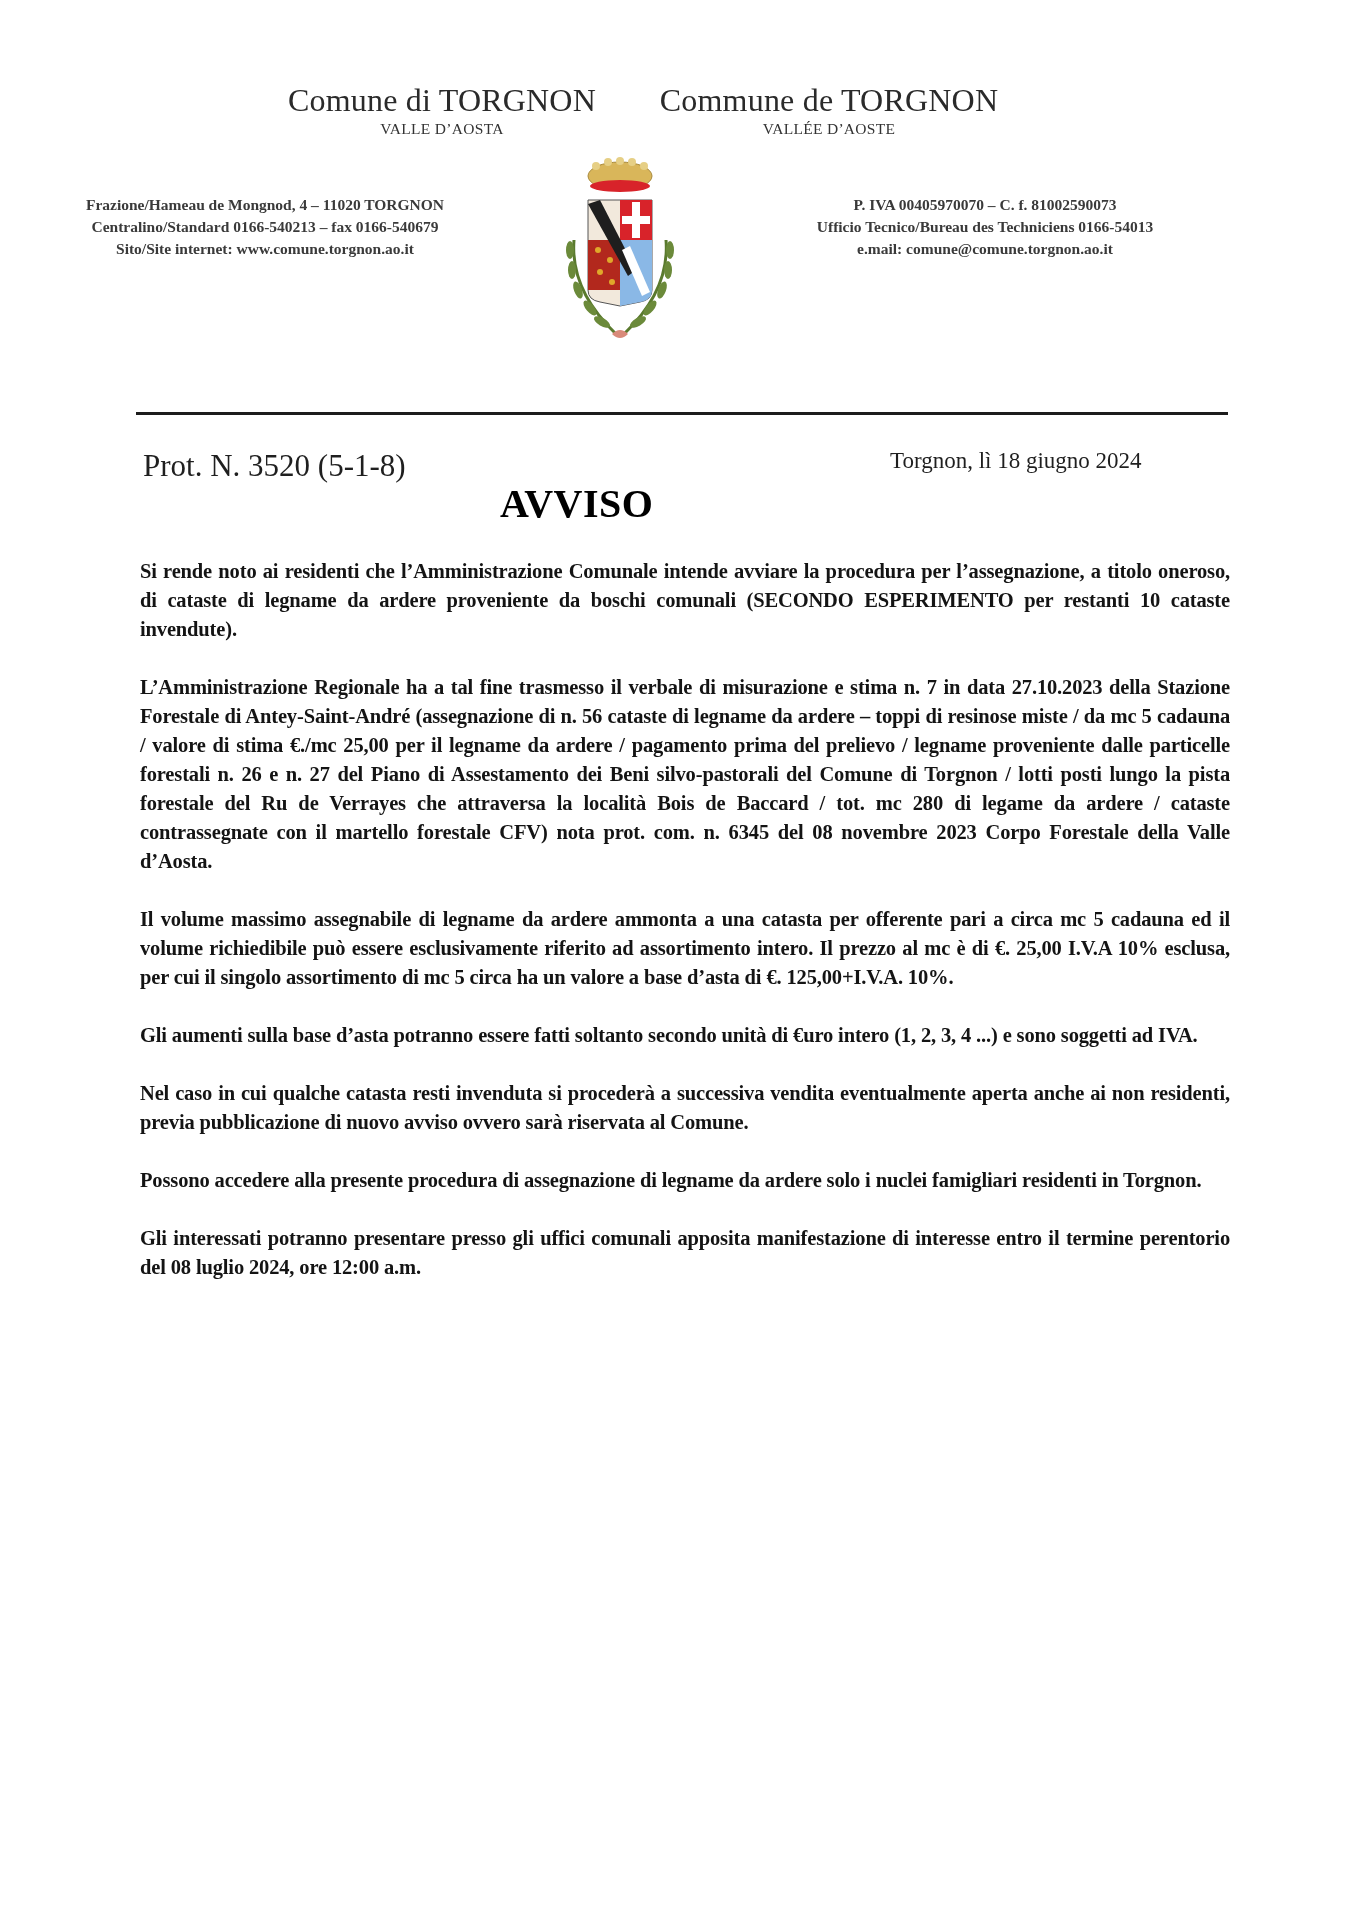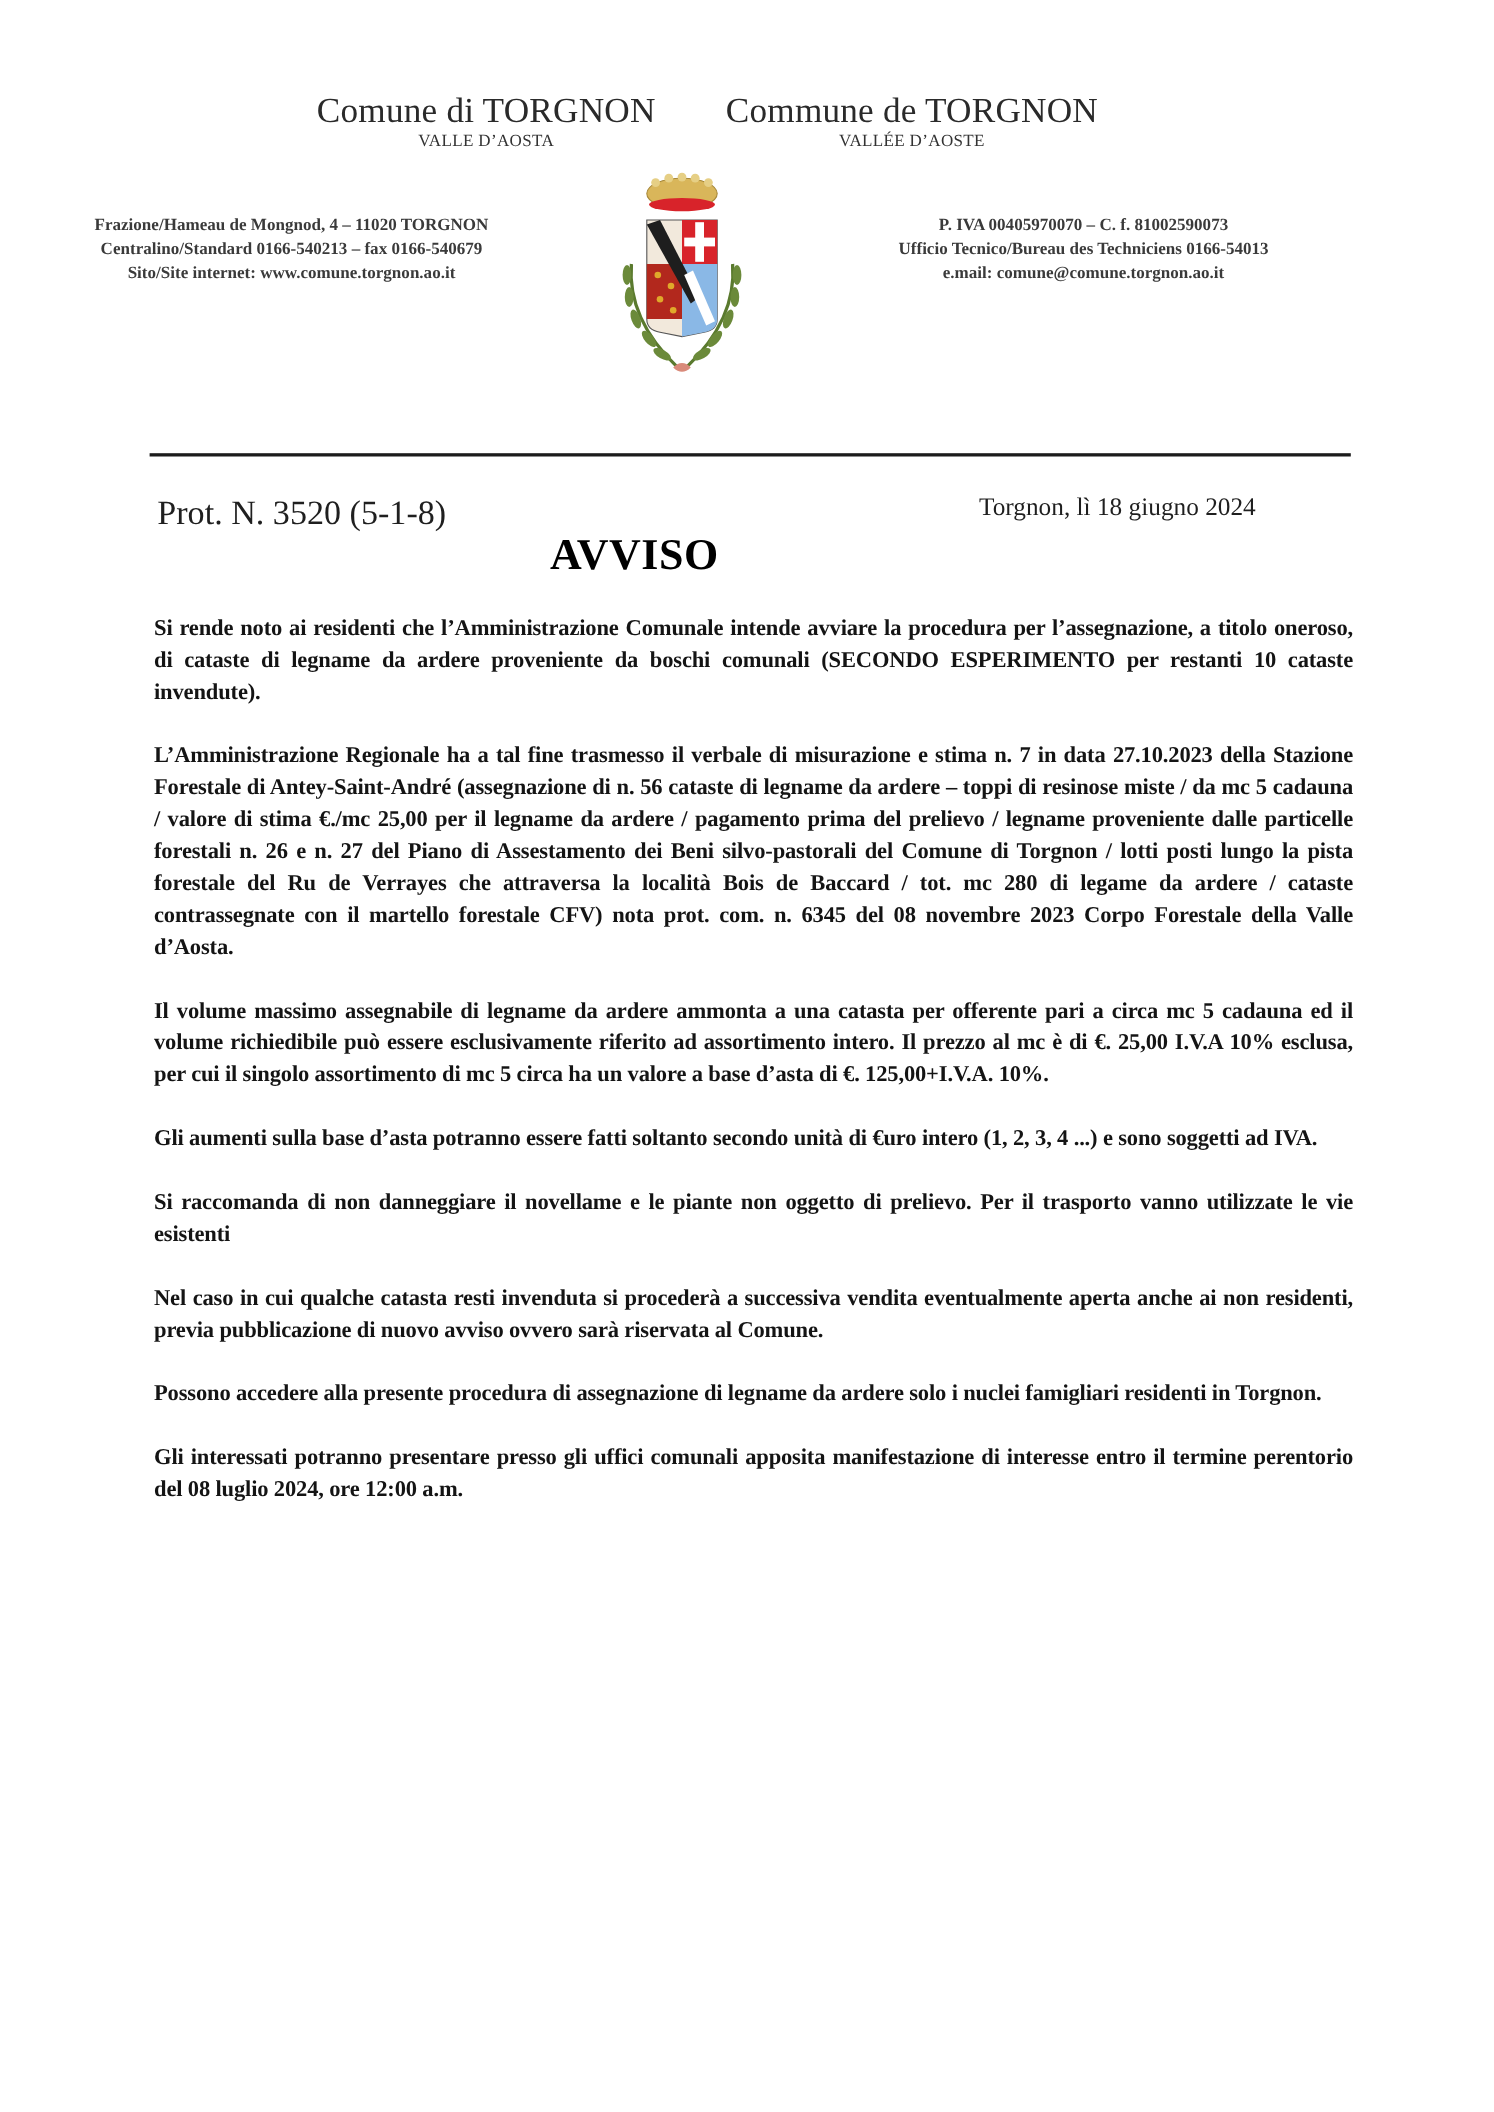--- a/index.html
+++ b/index.html
@@ -117,17 +117,16 @@
 
 <div id="prot">Prot. N. 3520 (5-1-8)</div>
 <div id="place-date">Torgnon, lì 18 giugno 2024</div>
 <div id="avviso">AVVISO</div>
 
 <div id="body-text">
   <p>Si rende noto ai residenti che l’Amministrazione Comunale intende avviare la procedura per l’assegnazione, a titolo oneroso, di cataste di legname da ardere proveniente da boschi comunali (SECONDO ESPERIMENTO per restanti 10 cataste invendute).</p>
   <p>L’Amministrazione Regionale ha a tal fine trasmesso il verbale di misurazione e stima n. 7 in data 27.10.2023 della Stazione Forestale di Antey-Saint-André (assegnazione di n. 56 cataste di legname da ardere – toppi di resinose miste / da mc 5 cadauna / valore di stima €./mc 25,00 per il legname da ardere / pagamento prima del prelievo / legname proveniente dalle particelle forestali n. 26 e n. 27 del Piano di Assestamento dei Beni silvo-pastorali del Comune di Torgnon / lotti posti lungo la pista forestale del Ru de Verrayes che attraversa la località Bois de Baccard / tot. mc 280 di legame da ardere / cataste contrassegnate con il martello forestale CFV) nota prot. com. n. 6345 del 08 novembre 2023 Corpo Forestale della Valle d’Aosta.</p>
   <p>Il volume massimo assegnabile di legname da ardere ammonta a una catasta per offerente pari a circa mc 5 cadauna ed il volume richiedibile può essere esclusivamente riferito ad assortimento intero. Il prezzo al mc è di €. 25,00 I.V.A 10% esclusa, per cui il singolo assortimento di mc 5 circa ha un valore a base d’asta di €. 125,00+I.V.A. 10%.</p>
   <p>Gli aumenti sulla base d’asta potranno essere fatti soltanto secondo unità di €uro intero (1, 2, 3, 4 ...) e sono soggetti ad IVA.</p>
-  <p>Si raccomanda di non danneggiare il novellame e le piante non oggetto di prelievo. Per il trasporto vanno utilizzate le vie esistenti</p>
   <p>Nel caso in cui qualche catasta resti invenduta si procederà a successiva vendita eventualmente aperta anche ai non residenti, previa pubblicazione di nuovo avviso ovvero sarà riservata al Comune.</p>
   <p>Possono accedere alla presente procedura di assegnazione di legname da ardere solo i nuclei famigliari residenti in Torgnon.</p>
   <p class="last">Gli interessati potranno presentare presso gli uffici comunali apposita manifestazione di interesse entro il termine perentorio del 08 luglio 2024, ore 12:00 a.m.</p>
 </div>
 
 </body></html>

